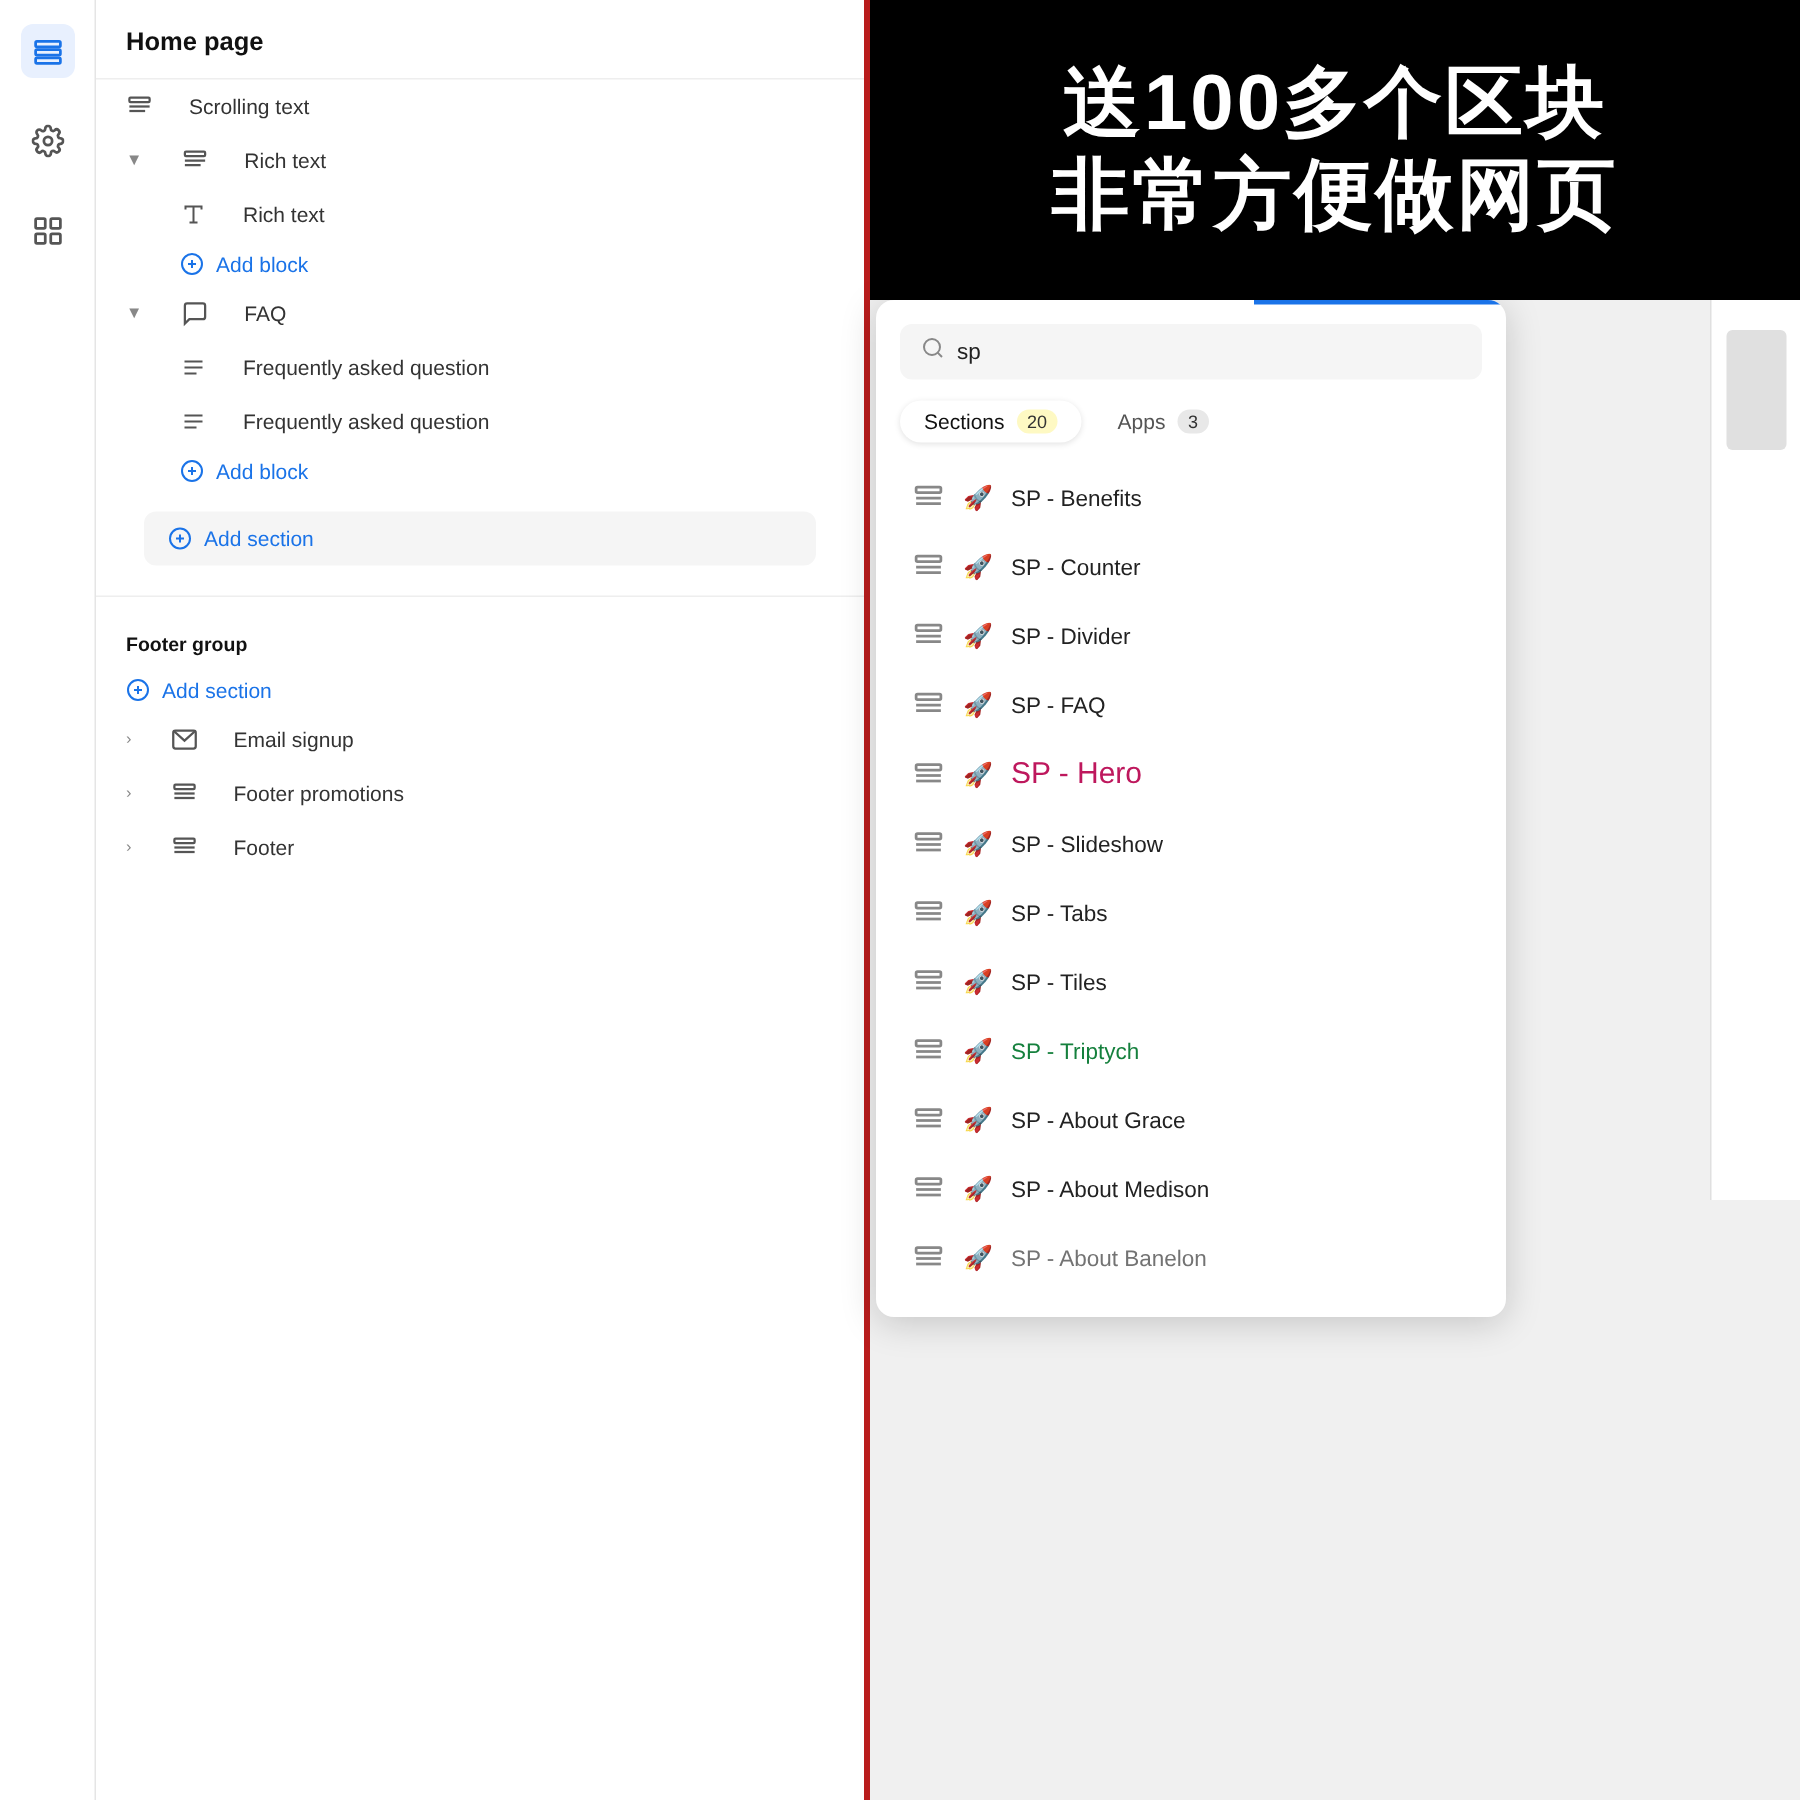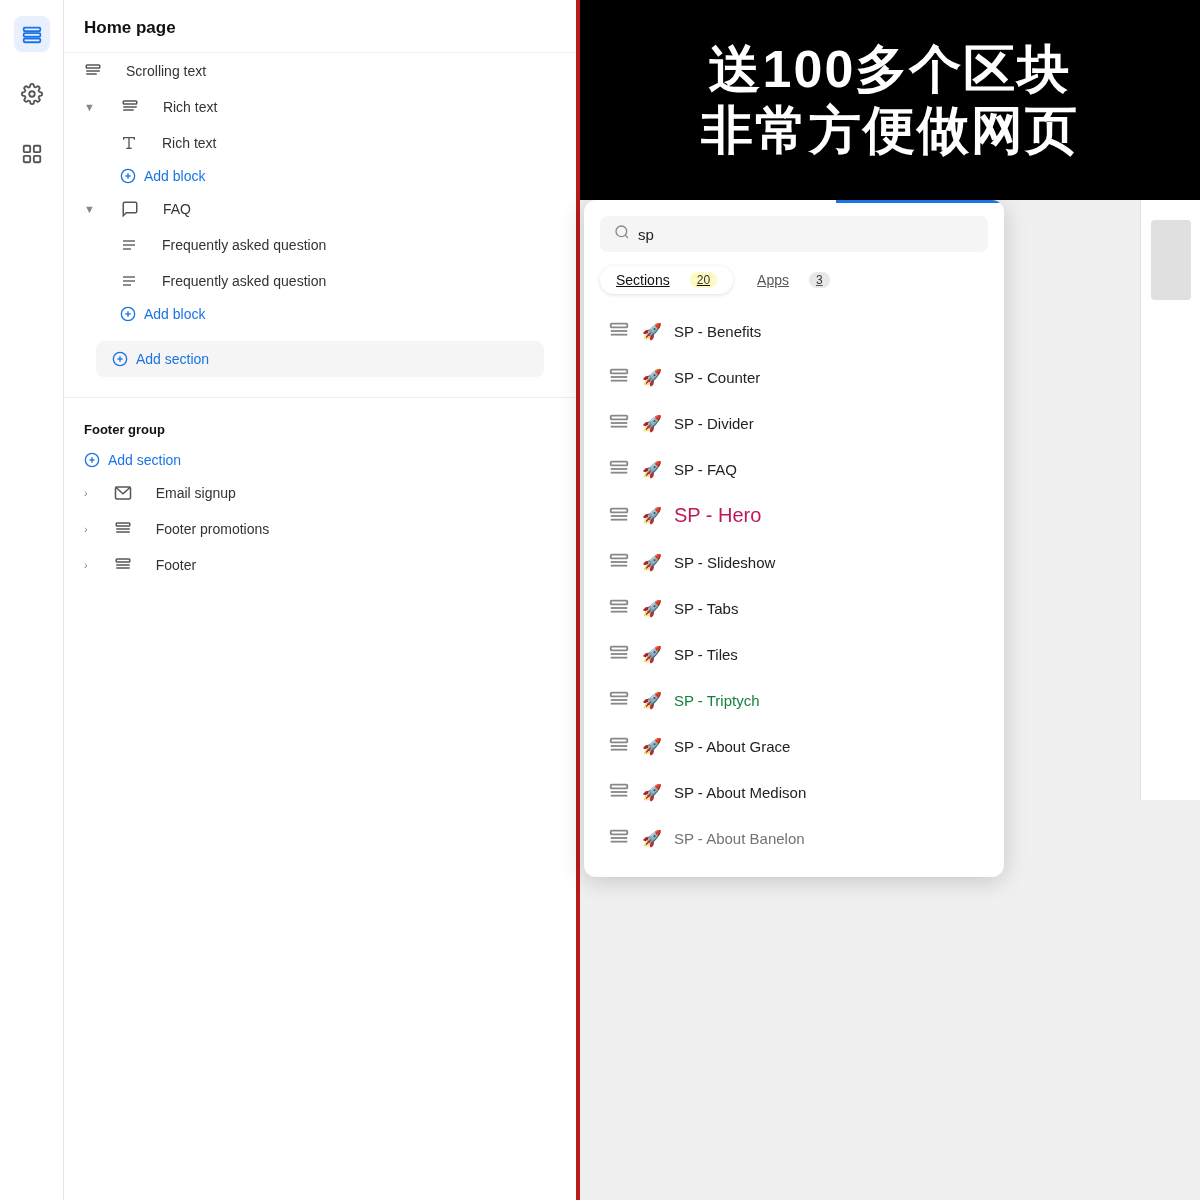--- a/index.html
+++ b/index.html
@@ -164,28 +164,27 @@
     }
 
     .tabs-row {
       display: flex;
       gap: 8px;
       margin-bottom: 14px;
     }
     .tab-btn {
       display: flex;
       align-items: center;
-      gap: 20px;
+      gap: 8px;
       padding: 6px 16px;
       border-radius: 20px;
       border: none;
       cursor: pointer;
       font-size: 14px;
       font-weight: 500;
-      text-decoration: underline;
     }
     .tab-btn.active {
       background: #fff;
       box-shadow: 0 1px 4px rgba(0,0,0,0.12);
       color: #111;
     }
     .tab-btn:not(.active) {
       background: transparent;
       color: #555;
     }

